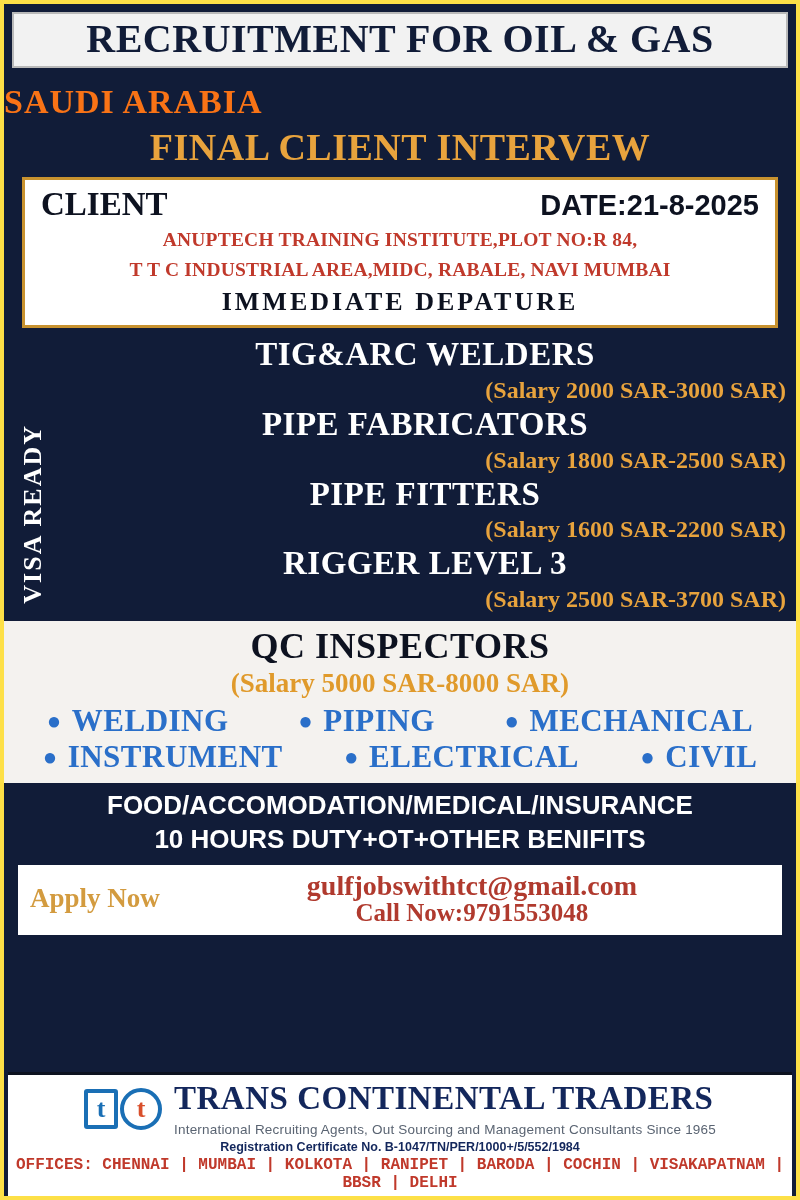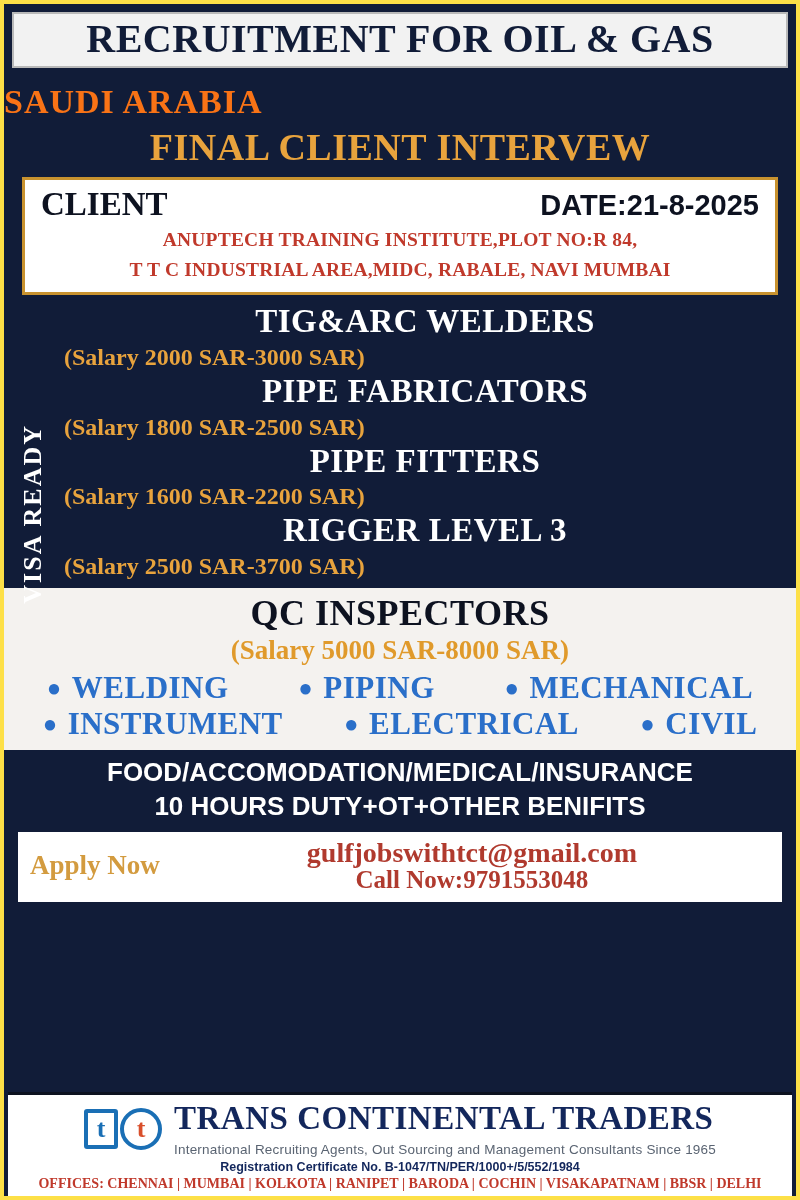--- a/index.html
+++ b/index.html
@@ -124,21 +124,21 @@
   .job-title {
     text-align: center;
     color: #ffffff;
     font-weight: bold;
     font-size: 33px;
     letter-spacing: 0.5px;
     line-height: 1.15;
     margin-top: 2px;
   }
   .job-salary {
-    text-align: left;
+    text-align: right;
     color: #e8a33d;
     font-weight: bold;
     font-size: 24px;
     margin-top: 3px;
     margin-bottom: 2px;
   }
 
   
   .qc-band {
     margin-top: 8px;
@@ -300,23 +300,23 @@
   }
   .reg-line {
     color: #13275c;
     font-family: "Liberation Sans", sans-serif;
     font-weight: bold;
     font-size: 12.5px;
     margin-top: 3px;
   }
   .offices-line {
     color: #c0392b;
-    font-family: Liberation Serif, serif;
-    font-weight: bold;
-    font-size: 14px;
+    font-family: Liberation Mono, monospace;
+    font-weight: bold;
+    font-size: 16px;
     margin-top: 2px;
     margin-bottom: 2px;
   }
 </style>
 </head>
 <body>
 
 <div class="poster">
 
   <div class="header-band">
@@ -326,20 +326,21 @@
   <div class="country">SAUDI ARABIA</div>
   <div class="final-interview">FINAL CLIENT INTERVEW</div>
 
   <div class="venue-box">
     <div class="venue-row">
       <div class="venue-city">CLIENT</div>
       <div class="venue-date">DATE:21-8-2025</div>
     </div>
     <div class="venue-address">ANUPTECH TRAINING INSTITUTE,PLOT NO:R 84,</div>
     <div class="venue-address">T T C INDUSTRIAL AREA,MIDC, RABALE, NAVI MUMBAI</div>
+    <div class="immediate">IMMEDIATE DEPATURE</div>
   </div>
 
   <div class="visa-ready">VISA READY</div>
 
   <div class="jobs">
     <div class="job-title">TIG&amp;ARC WELDERS</div>
     <div class="job-salary">(Salary 2000 SAR-3000 SAR)</div>
 
     <div class="job-title">PIPE FABRICATORS</div>
     <div class="job-salary">(Salary 1800 SAR-2500 SAR)</div>

